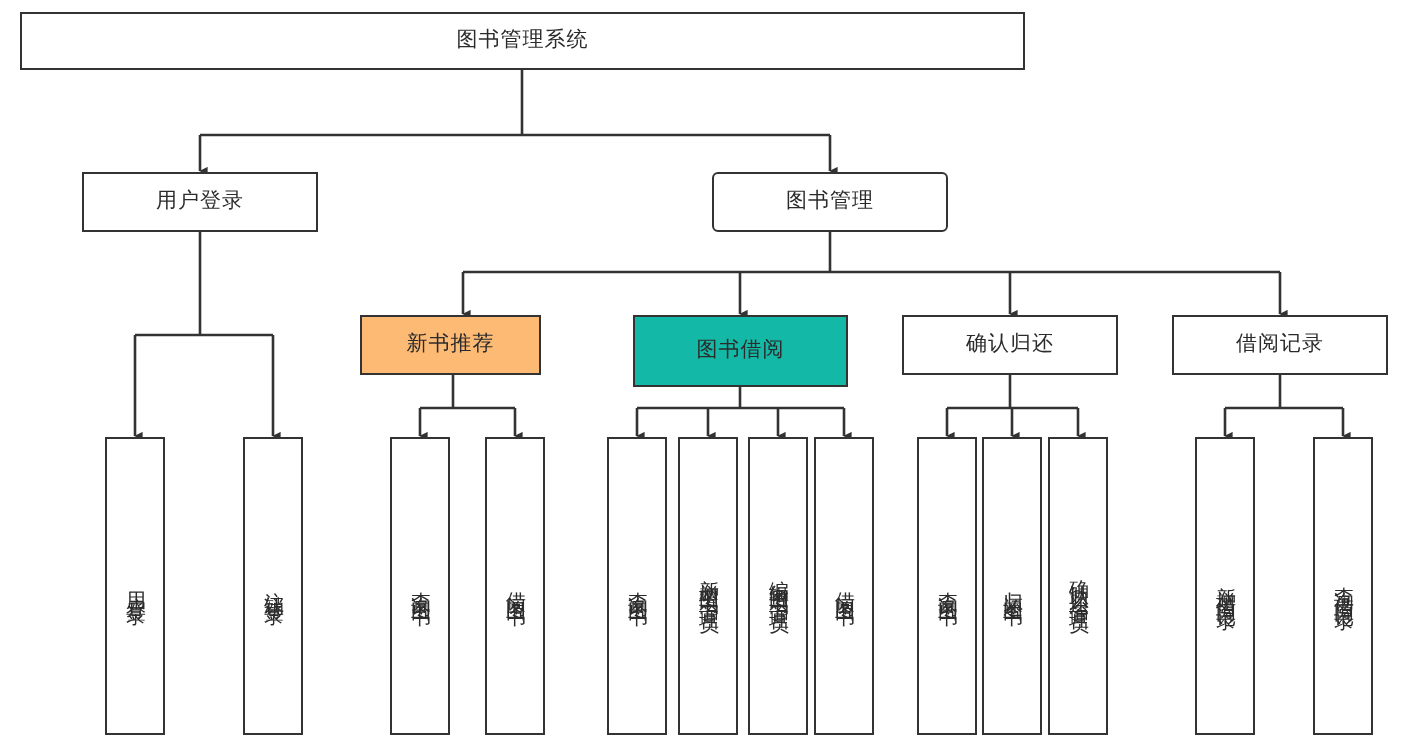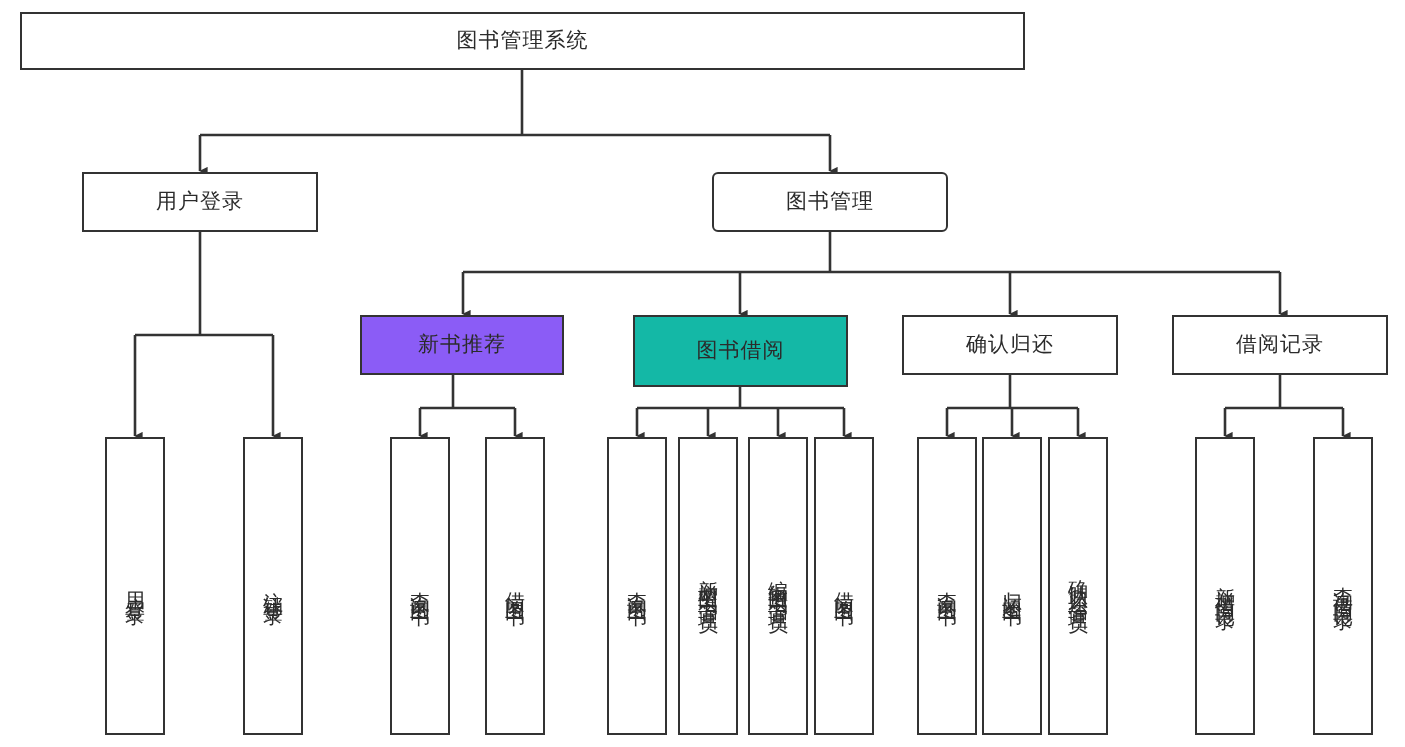--- a/index.html
+++ b/index.html
@@ -5,21 +5,21 @@
   html, body {
     margin: 0;
     padding: 0;
     background: #ffffff;
   }
   #canvas {
     position: relative;
     width: 1405px;
     height: 747px;
     background: #ffffff;
-    font-family: Liberation Serif, serif;
+    font-family: Liberation Mono, monospace;
     overflow: hidden;
   }
   #edges {
     position: absolute;
     left: 0;
     top: 0;
     width: 1405px;
     height: 747px;
     pointer-events: none;
   }
@@ -106,21 +106,21 @@
   <div id="nodes-layer">
       <div class="node h" style="left: 20px; top: 12px; width: 1005px; height: 58px; border-color: rgb(51, 51, 51); background: rgb(255, 255, 255); color: rgb(43, 43, 43);">
         <span class="hlabel">图书管理系统</span>
       </div>
       <div class="node h" style="left: 82px; top: 172px; width: 236px; height: 60px; border-color: rgb(51, 51, 51); background: rgb(255, 255, 255); color: rgb(43, 43, 43);">
         <span class="hlabel">用户登录</span>
       </div>
       <div class="node h" style="left: 712px; top: 172px; width: 236px; height: 60px; border-color: rgb(51, 51, 51); background: rgb(255, 255, 255); color: rgb(43, 43, 43); border-radius: 6px;">
         <span class="hlabel">图书管理</span>
       </div>
-      <div class="node h" style="left: 360px; top: 315px; width: 204px; height: 60px; border-color: rgb(51, 51, 51); background: #8b5cf6; color: rgb(43, 43, 43);">
+      <div class="node h" style="left: 360px; top: 315px; width: 181px; height: 60px; border-color: rgb(51, 51, 51); background: #fdba74; color: rgb(43, 43, 43);">
         <span class="hlabel">新书推荐</span>
       </div>
       <div class="node h" style="left: 633px; top: 315px; width: 215px; height: 72px; border-color: rgb(51, 51, 51); background: #14b8a6; color: rgb(43, 43, 43);">
         <span class="hlabel">图书借阅</span>
       </div>
       <div class="node h" style="left: 902px; top: 315px; width: 216px; height: 60px; border-color: rgb(51, 51, 51); background: rgb(255, 255, 255); color: rgb(43, 43, 43);">
         <span class="hlabel">确认归还</span>
       </div>
       <div class="node h" style="left: 1172px; top: 315px; width: 216px; height: 60px; border-color: rgb(51, 51, 51); background: rgb(255, 255, 255); color: rgb(43, 43, 43);">
         <span class="hlabel">借阅记录</span>

